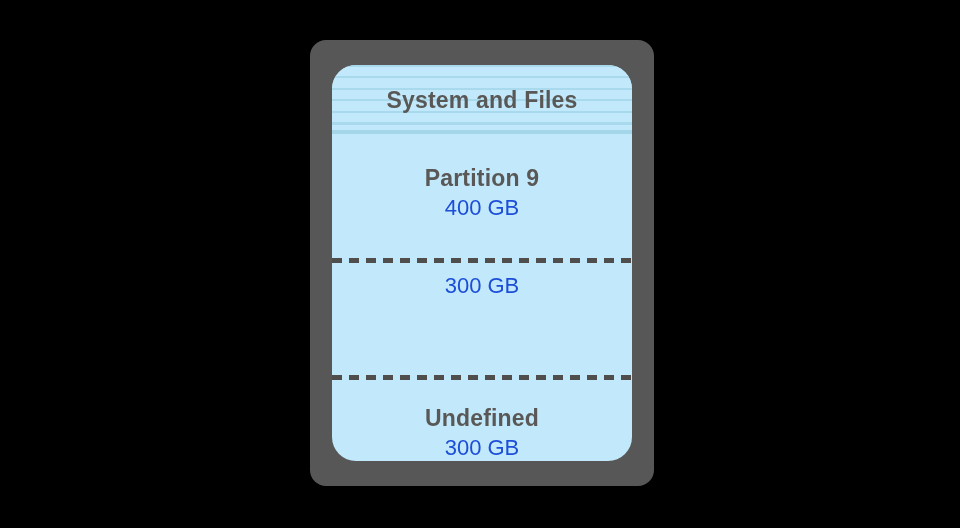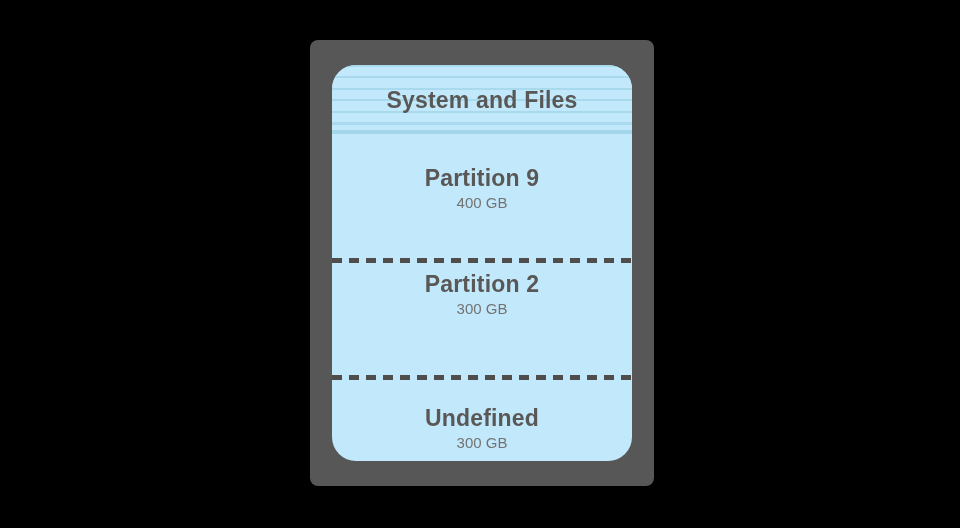--- a/index.html
+++ b/index.html
@@ -26,21 +26,21 @@
   }
 
   
   .drive-shell {
     position: absolute;
     left: 310px;
     top: 40px;
     width: 344px;
     height: 446px;
     background: #585757;
-    border-radius: 8px;
+    border-radius: 16px;
     box-sizing: border-box;
   }
 
   
   .drive-body {
     position: absolute;
     left: 22px;
     top: 25px;
     width: 300px;
     height: 396px;
@@ -96,24 +96,24 @@
     text-align: center;
     color: #595856;
   }
   .partition .p-name {
     font-size: 23px;
     font-weight: bold;
     line-height: 1.2;
     letter-spacing: 0.2px;
   }
   .partition .p-size {
-    font-size: 15px;
+    font-size: 22px;
     font-weight: normal;
     line-height: 1.35;
-    color: #737373;
+    color: #1d4ed8;
   }
 
   #part-1 { top: 100px; }
   #part-2 { top: 206px; }
   #part-3 { top: 340px; }
 
   
   .divider {
     position: absolute;
     left: 0;
@@ -145,21 +145,20 @@
       <div class="system-title">System and Files</div>
 
       <div class="partition" id="part-1">
         <div class="p-name">Partition 9</div>
         <div class="p-size">400 GB</div>
       </div>
 
       <div class="divider" id="divider-1"></div>
 
       <div class="partition" id="part-2">
-        <div class="p-name">Partition 2</div>
         <div class="p-size">300 GB</div>
       </div>
 
       <div class="divider" id="divider-2"></div>
 
       <div class="partition" id="part-3">
         <div class="p-name">Undefined</div>
         <div class="p-size">300 GB</div>
       </div>
 

